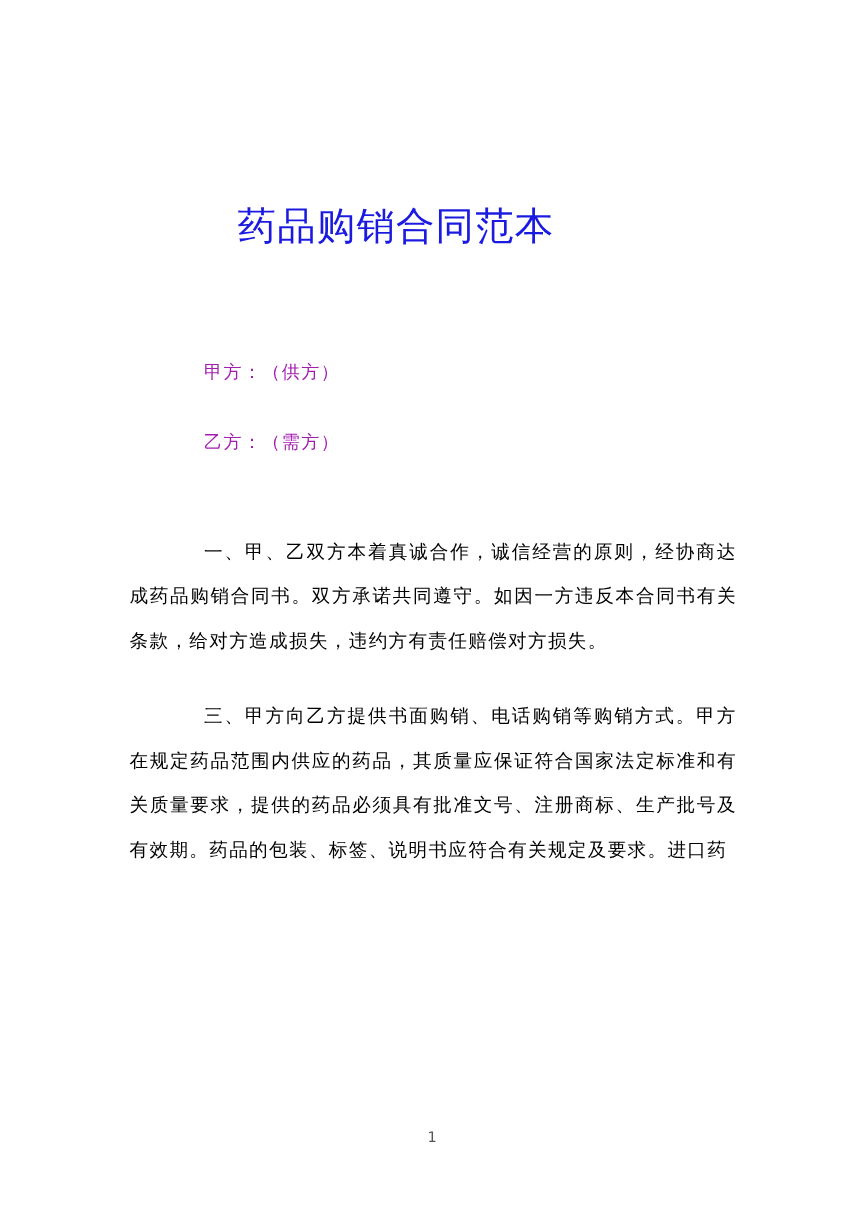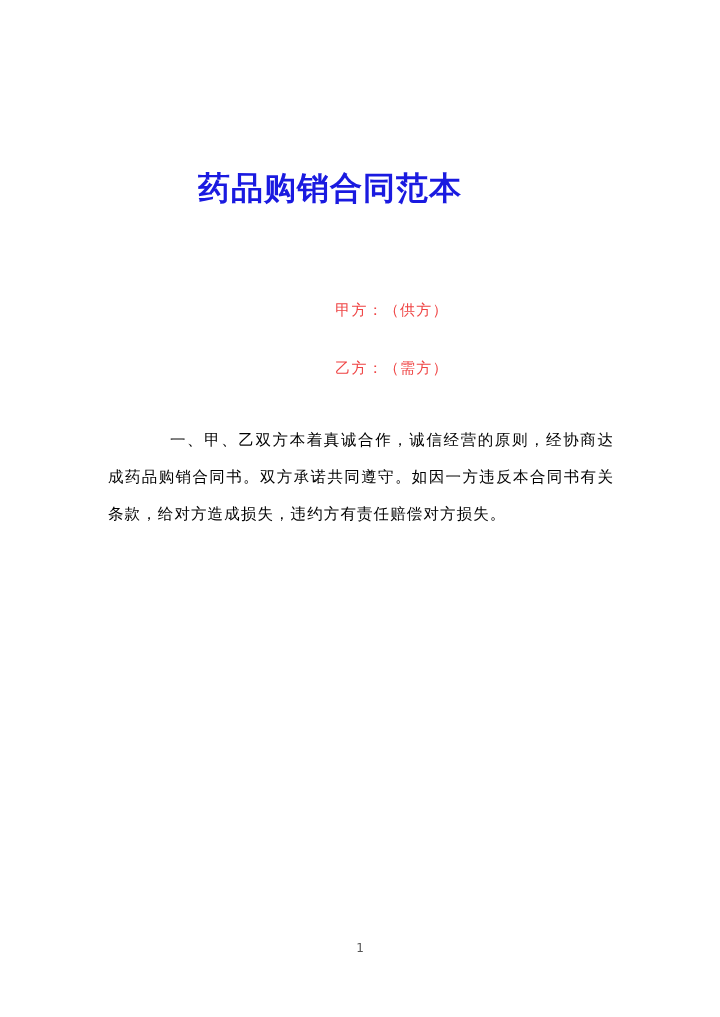--- a/index.html
+++ b/index.html
@@ -23,46 +23,45 @@
   }
 
   .doc-title {
     position: absolute;
     top: 168px;
     left: 0;
     width: 660px;
     text-align: center;
     font-size: 32px;
     line-height: 40px;
-    font-weight: bold;
+    font-weight: normal;
     color: #1a1ae0;
     letter-spacing: 1px;
     font-family: "DejaVu Sans", "Liberation Sans", sans-serif;
   }
 
   .body-block {
     position: absolute;
     top: 300px;
     left: 108px;
     width: 506px;
   }
 
   .party-line {
     font-size: 15px;
     line-height: 20px;
-    color: #ef4444;
+    color: #a21caf;
     margin: 0 0 38px 0;
     padding-left: 62px;
     letter-spacing: 1.2px;
     font-family: "DejaVu Sans", "Liberation Sans", sans-serif;
-    text-align: center;
   }
 
   .party-line.second {
-    margin-bottom: 44px;
+    margin-bottom: 64px;
   }
 
   .para {
     font-size: 15.5px;
     line-height: 37px;
     color: #000000;
     margin: 0 0 26px 0;
     text-indent: 62px;
     text-align: justify;
     text-justify: inter-character;
@@ -96,18 +95,19 @@
 
   <div class="body-block">
 
     <p class="party-line">甲方：（供方）</p>
 
     <p class="party-line second">乙方：（需方）</p>
 
     <p class="para">一、甲、乙双方本着真诚合作，诚信经营的原则，经协商达成药品购销合同书。双方承诺共同遵守。如因一方违反本合同书有关条款，给对方造成损失，违约方有责任赔偿对方损失。</p>
 
 
+    <p class="para">三、甲方向乙方提供书面购销、电话购销等购销方式。甲方在规定药品范围内供应的药品，其质量应保证符合国家法定标准和有关质量要求，提供的药品必须具有批准文号、注册商标、生产批号及有效期。药品的包装、标签、说明书应符合有关规定及要求。进口药</p>
 
   </div>
 
   <div class="page-number">1</div>
 
 </div>
 
 </body></html>

